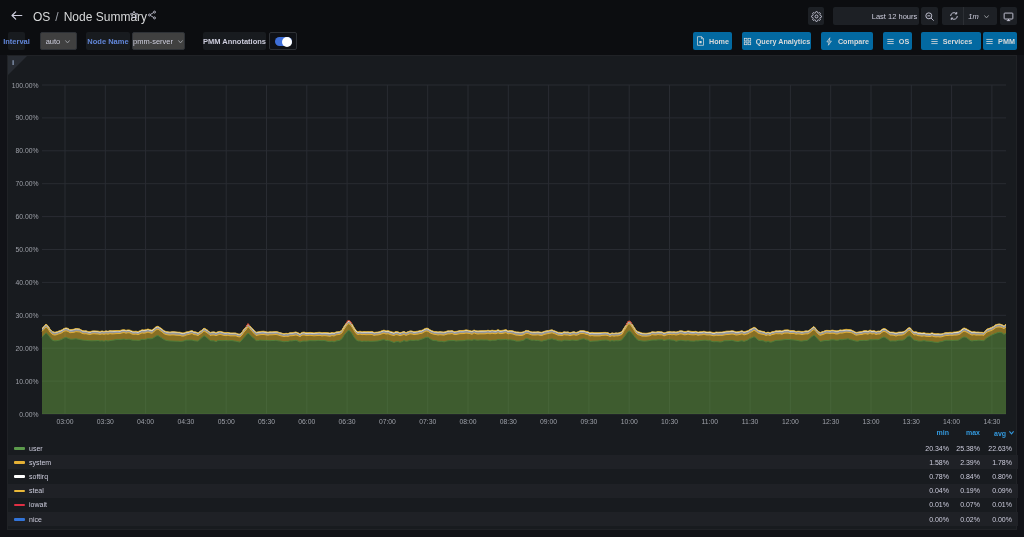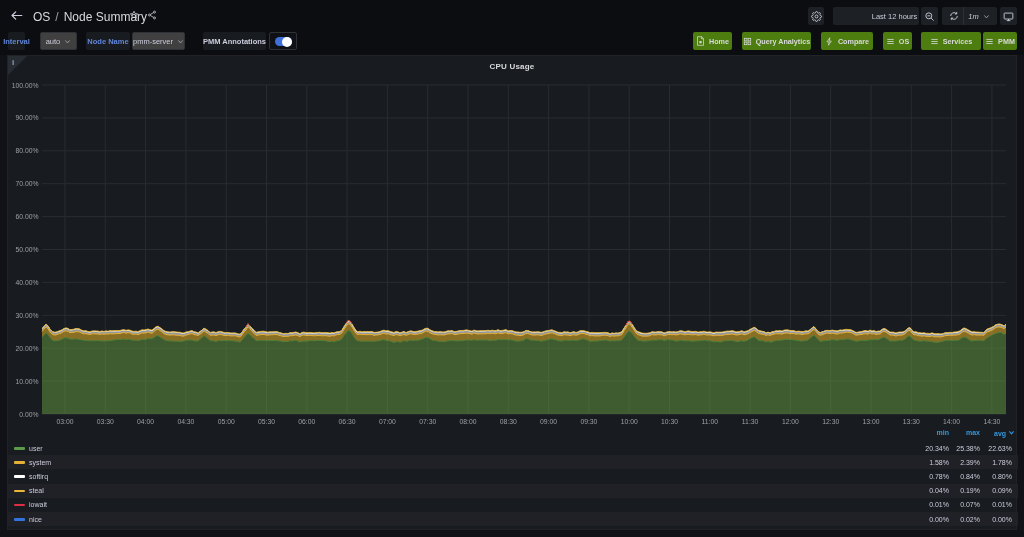--- a/index.html
+++ b/index.html
@@ -8,21 +8,21 @@
 .crumb { position:absolute; left:33px; top:10px; font-size:12px; font-weight:400; color:#d8d9da; white-space:nowrap;}
 .crumb .sep { margin:0 5px; color:#9da0a8; }
 .backarrow { position:absolute; left:10px; top:9px; }
 .ticon { position:absolute; top:10px; }
 .tbtn { position:absolute; top:7px; height:18px; background:#1d2025; border-radius:2px;
   display:inline-flex; align-items:center; justify-content:center; font-size:7.5px; color:#ccccdc; font-weight:500; gap:4px; white-space:nowrap;}
 .lbl { position:absolute; top:32px; height:18px; background:#181b1f; color:#6286d9;
   font-size:7.5px; font-weight:700; display:inline-flex; align-items:center; justify-content:center; border-radius:2px; white-space:nowrap;}
 .sel { position:absolute; top:32px; height:18px; background:#404040; border:1px solid #2e3136;
   color:#ccccdc; font-size:7.5px; display:inline-flex; align-items:center; justify-content:center; gap:4px; border-radius:2px; white-space:nowrap;}
-.mbtn { position:absolute; top:32px; height:18px; background:#4d7c0f; border-radius:2px;
+.mbtn { position:absolute; top:32px; height:18px; background:#0369a1; border-radius:2px;
   display:inline-flex; align-items:center; justify-content:center; font-size:7.2px; color:#d8d9da; font-weight:700; gap:4px; white-space:nowrap;}
 .panel { position:absolute; left:7px; top:55px; width:1010px; height:475px;
   background:#181b1f; border:1px solid #202226; }
 .ptitle { position:absolute; left:0; top:6px; width:100%; text-align:center;
   font-size:8px; font-weight:700; color:#d8d9da; letter-spacing:0.2px;}
 .corner { position:absolute; left:0; top:0; width:0; height:0;
   border-top:19px solid #282c33; border-right:19px solid transparent; }
 .cinfo { position:absolute; left:4px; top:2px; font-size:8px; color:#91a4c2; font-weight:700;}
 .lhead { position:absolute; height:12px; font-size:7px; font-weight:700; color:#3398dc; }
 .lrow { position:absolute; left:0; width:1010px; height:14.2px; font-size:7px; }
@@ -125,21 +125,20 @@
  <div class="mbtn" id="msvc" style="left:921px; width:60px;"><svg width="9" height="9" viewBox="0 0 24 24" fill="none" stroke="#d8d9da" stroke-width="2.2">
       <path d="M3.5 6.5h17M3.5 12h17M3.5 17.5h17"></path>
     </svg> Services</div>
  <div class="mbtn" id="mpmm" style="left:983px; width:34px;"><svg width="9" height="9" viewBox="0 0 24 24" fill="none" stroke="#d8d9da" stroke-width="2.2">
       <path d="M3.5 6.5h17M3.5 12h17M3.5 17.5h17"></path>
     </svg> PMM</div>
 
 <div class="panel">
  <div class="corner"></div>
     <div class="cinfo">i</div>
- <div class="ptitle">CPU Usage</div>
  <svg width="1010" height="475" viewBox="0 0 1010 475" style="position:absolute;left:0;top:0">
       <style>.ax{font-family:"Liberation Sans",sans-serif;font-size:6.8px;fill:#9da0a8}</style>
       <line x1="34.0" y1="358.0" x2="998.0" y2="358.0" stroke="#292c32" stroke-width="1"></line>
       <line x1="34.0" y1="325.1" x2="998.0" y2="325.1" stroke="#292c32" stroke-width="1"></line>
       <line x1="34.0" y1="292.2" x2="998.0" y2="292.2" stroke="#292c32" stroke-width="1"></line>
       <line x1="34.0" y1="259.3" x2="998.0" y2="259.3" stroke="#292c32" stroke-width="1"></line>
       <line x1="34.0" y1="226.4" x2="998.0" y2="226.4" stroke="#292c32" stroke-width="1"></line>
       <line x1="34.0" y1="193.5" x2="998.0" y2="193.5" stroke="#292c32" stroke-width="1"></line>
       <line x1="34.0" y1="160.6" x2="998.0" y2="160.6" stroke="#292c32" stroke-width="1"></line>
       <line x1="34.0" y1="127.7" x2="998.0" y2="127.7" stroke="#292c32" stroke-width="1"></line>

